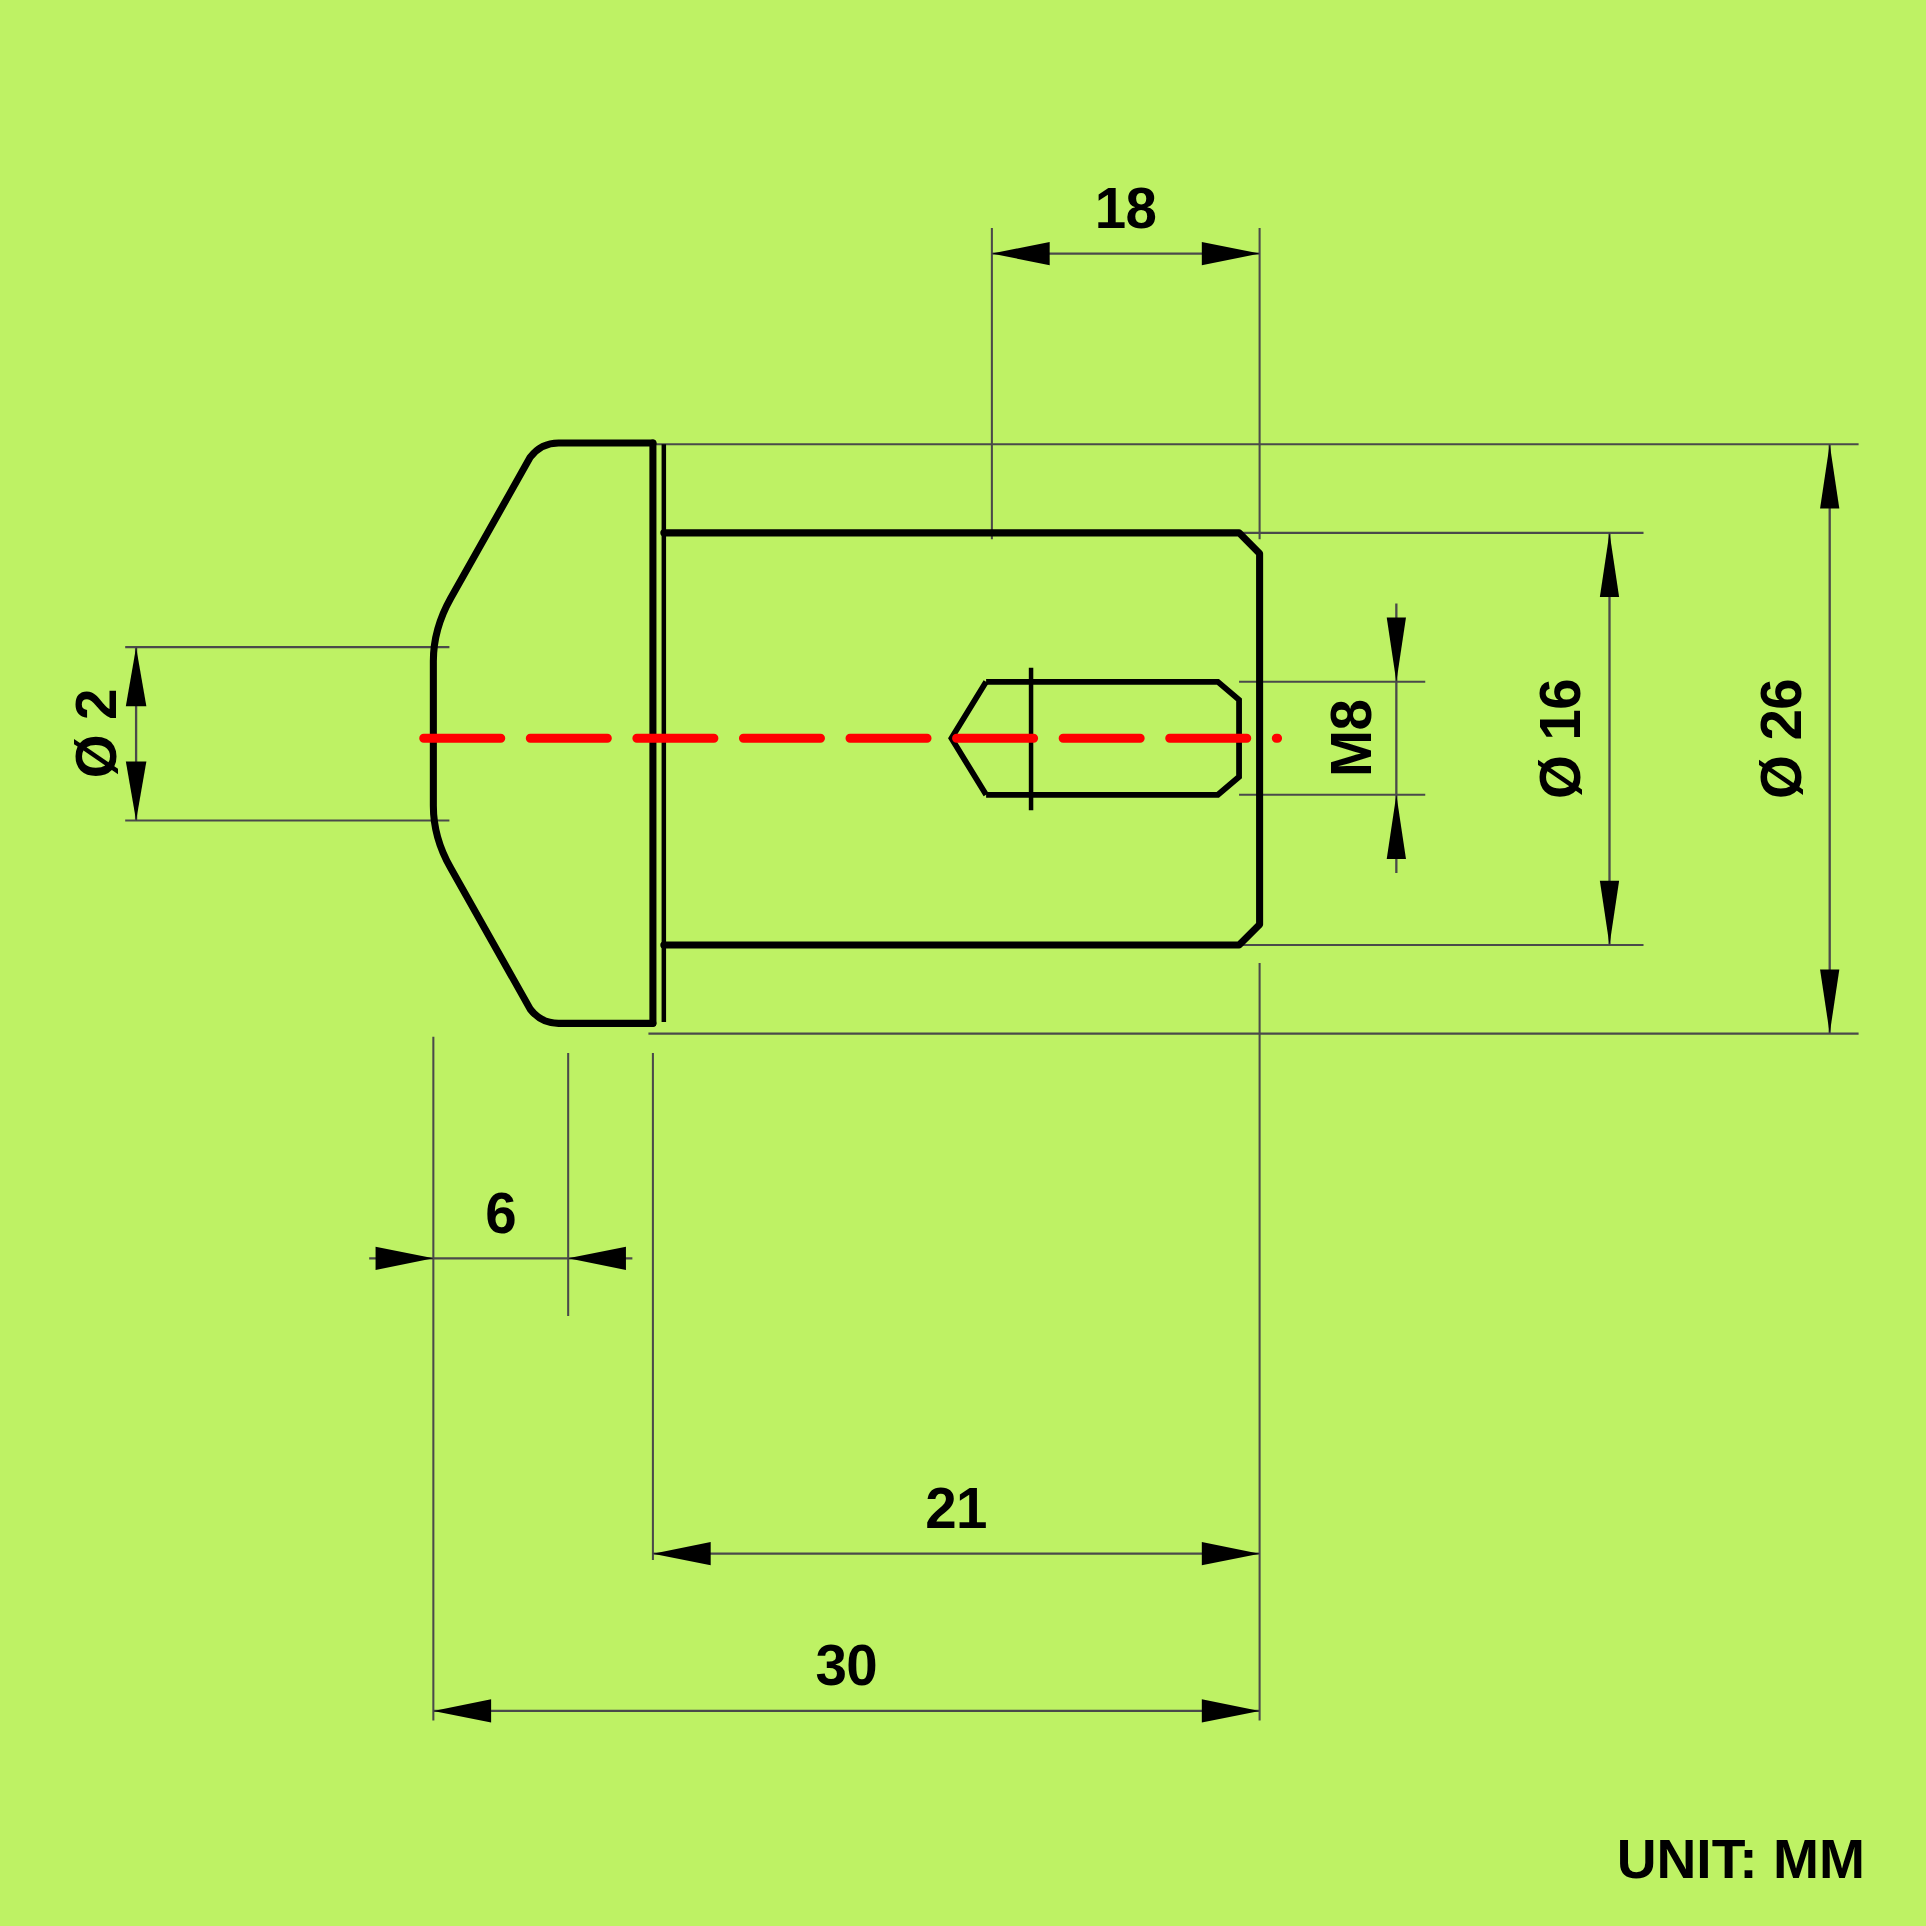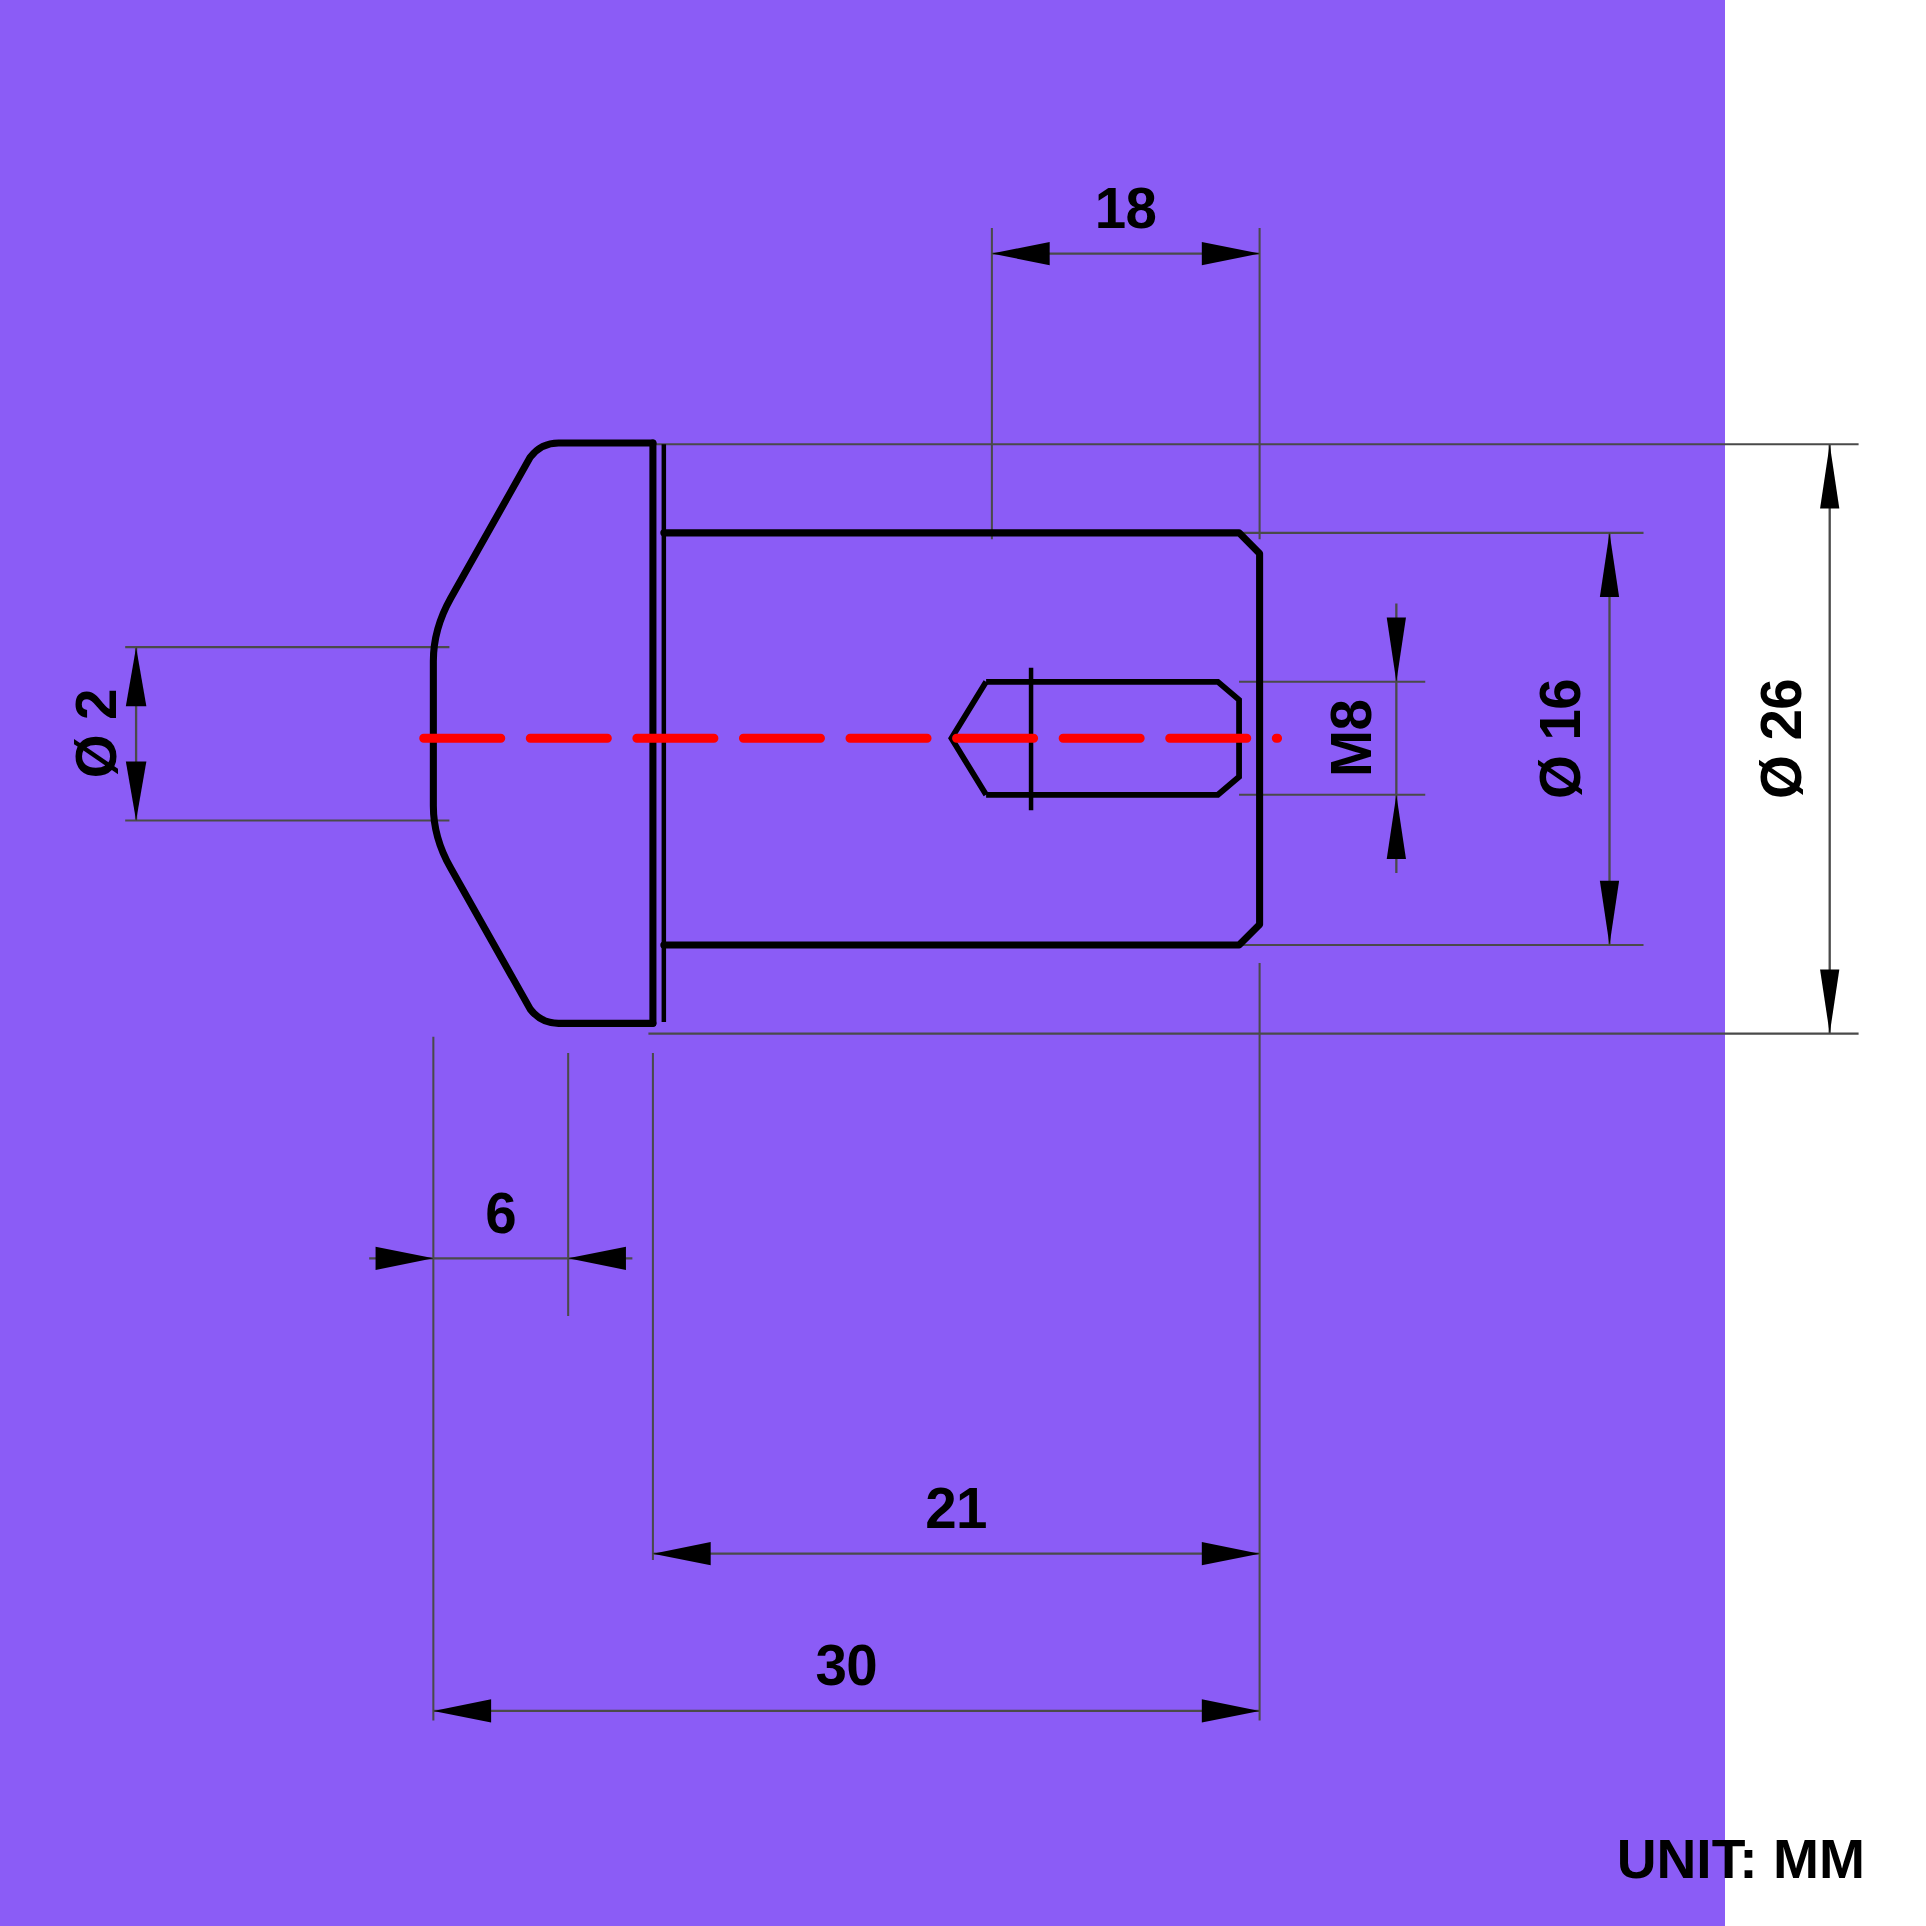--- a/index.html
+++ b/index.html
@@ -8,23 +8,23 @@
     background: #ffffff;
   }
   body {
     width: 1926px;
     height: 1926px;
     font-family: "Liberation Sans", sans-serif;
     overflow: hidden;
   }
   #drawing-root {
     position: relative;
-    width: 1725px;
+    width: 1926px;
     height: 1926px;
-    background: #8b5cf6;
+    background: #bef264;
   }
   svg#cad {
     position: absolute;
     top: 0;
     left: 0;
     width: 1926px;
     height: 1926px;
     display: block;
   }
   .outline {

